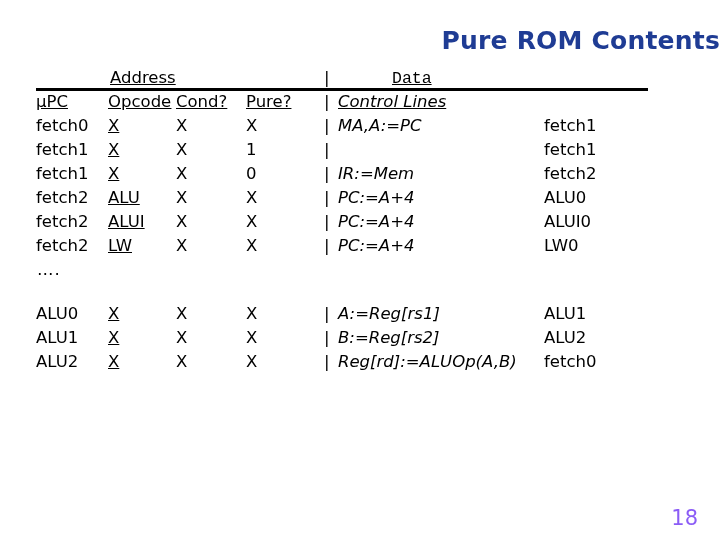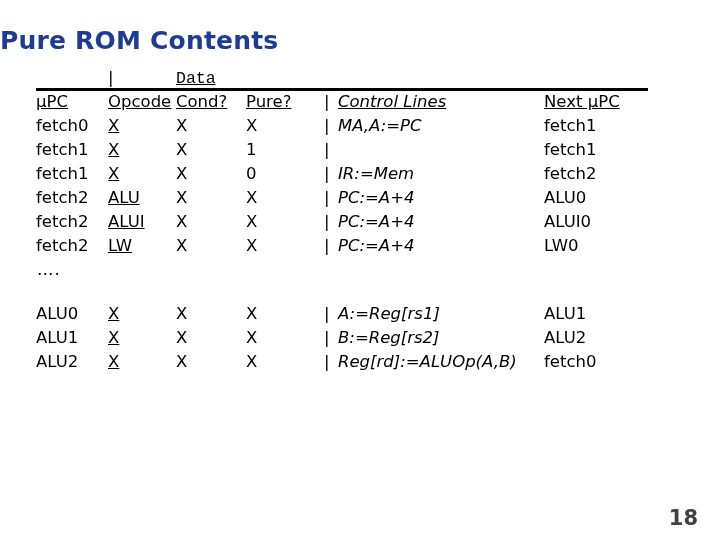--- a/index.html
+++ b/index.html
@@ -20,21 +20,21 @@
     width: 720px;
     height: 540px;
   }
 
   
   .slide-title {
     position: absolute;
     left: 0;
     top: 26px;
     width: 720px;
-    text-align: left;
+    text-align: right;
     font-family: "DejaVu Sans", sans-serif;
     font-weight: bold;
     font-size: 25px;
     color: #1F3C94;
     letter-spacing: 0.2px;
   }
 
   
   .table-wrap {
     position: absolute;
@@ -90,50 +90,50 @@
   }
 
   .gap-row { height: 18px; }
 
   
   .page-number {
     position: absolute;
     right: 22px;
     bottom: 10px;
     font-family: "DejaVu Sans", sans-serif;
-    font-weight: bold;
+    font-weight: normal;
     font-size: 21px;
-    color: #404040;
+    color: #8b5cf6;
   }
 </style>
 </head>
 <body>
 
 <div class="slide">
 
   <div class="slide-title">Pure ROM Contents</div>
 
   <div class="table-wrap">
 
     <div class="row group-head">
       <div class="grp-pad-left"></div>
+      <div class="grp-address"><span class="u address-label">Address</span></div>
       <div class="grp-bar">|</div>
       <div class="grp-data"><span class="u data-label">Data</span></div>
     </div>
 
     <div class="thick-rule"></div>
 
     <div class="row">
       <div class="c-upc"><span class="u">μPC</span></div>
       <div class="c-opcode"><span class="u">Opcode</span></div>
       <div class="c-cond"><span class="u">Cond?</span></div>
       <div class="c-busy"><span class="u">Pure?</span></div>
       <div class="c-bar">|</div>
       <div class="c-control"><span class="u">Control Lines</span></div>
-      <div class="c-next"><span class="u">Next μPC</span></div>
     </div>
 
     <div class="row">
       <div class="c-upc">fetch0</div>
       <div class="c-opcode">X</div>
       <div class="c-cond">X</div>
       <div class="c-busy">X</div>
       <div class="c-bar">|</div>
       <div class="c-control">MA,A:=PC</div>
       <div class="c-next">fetch1</div>

